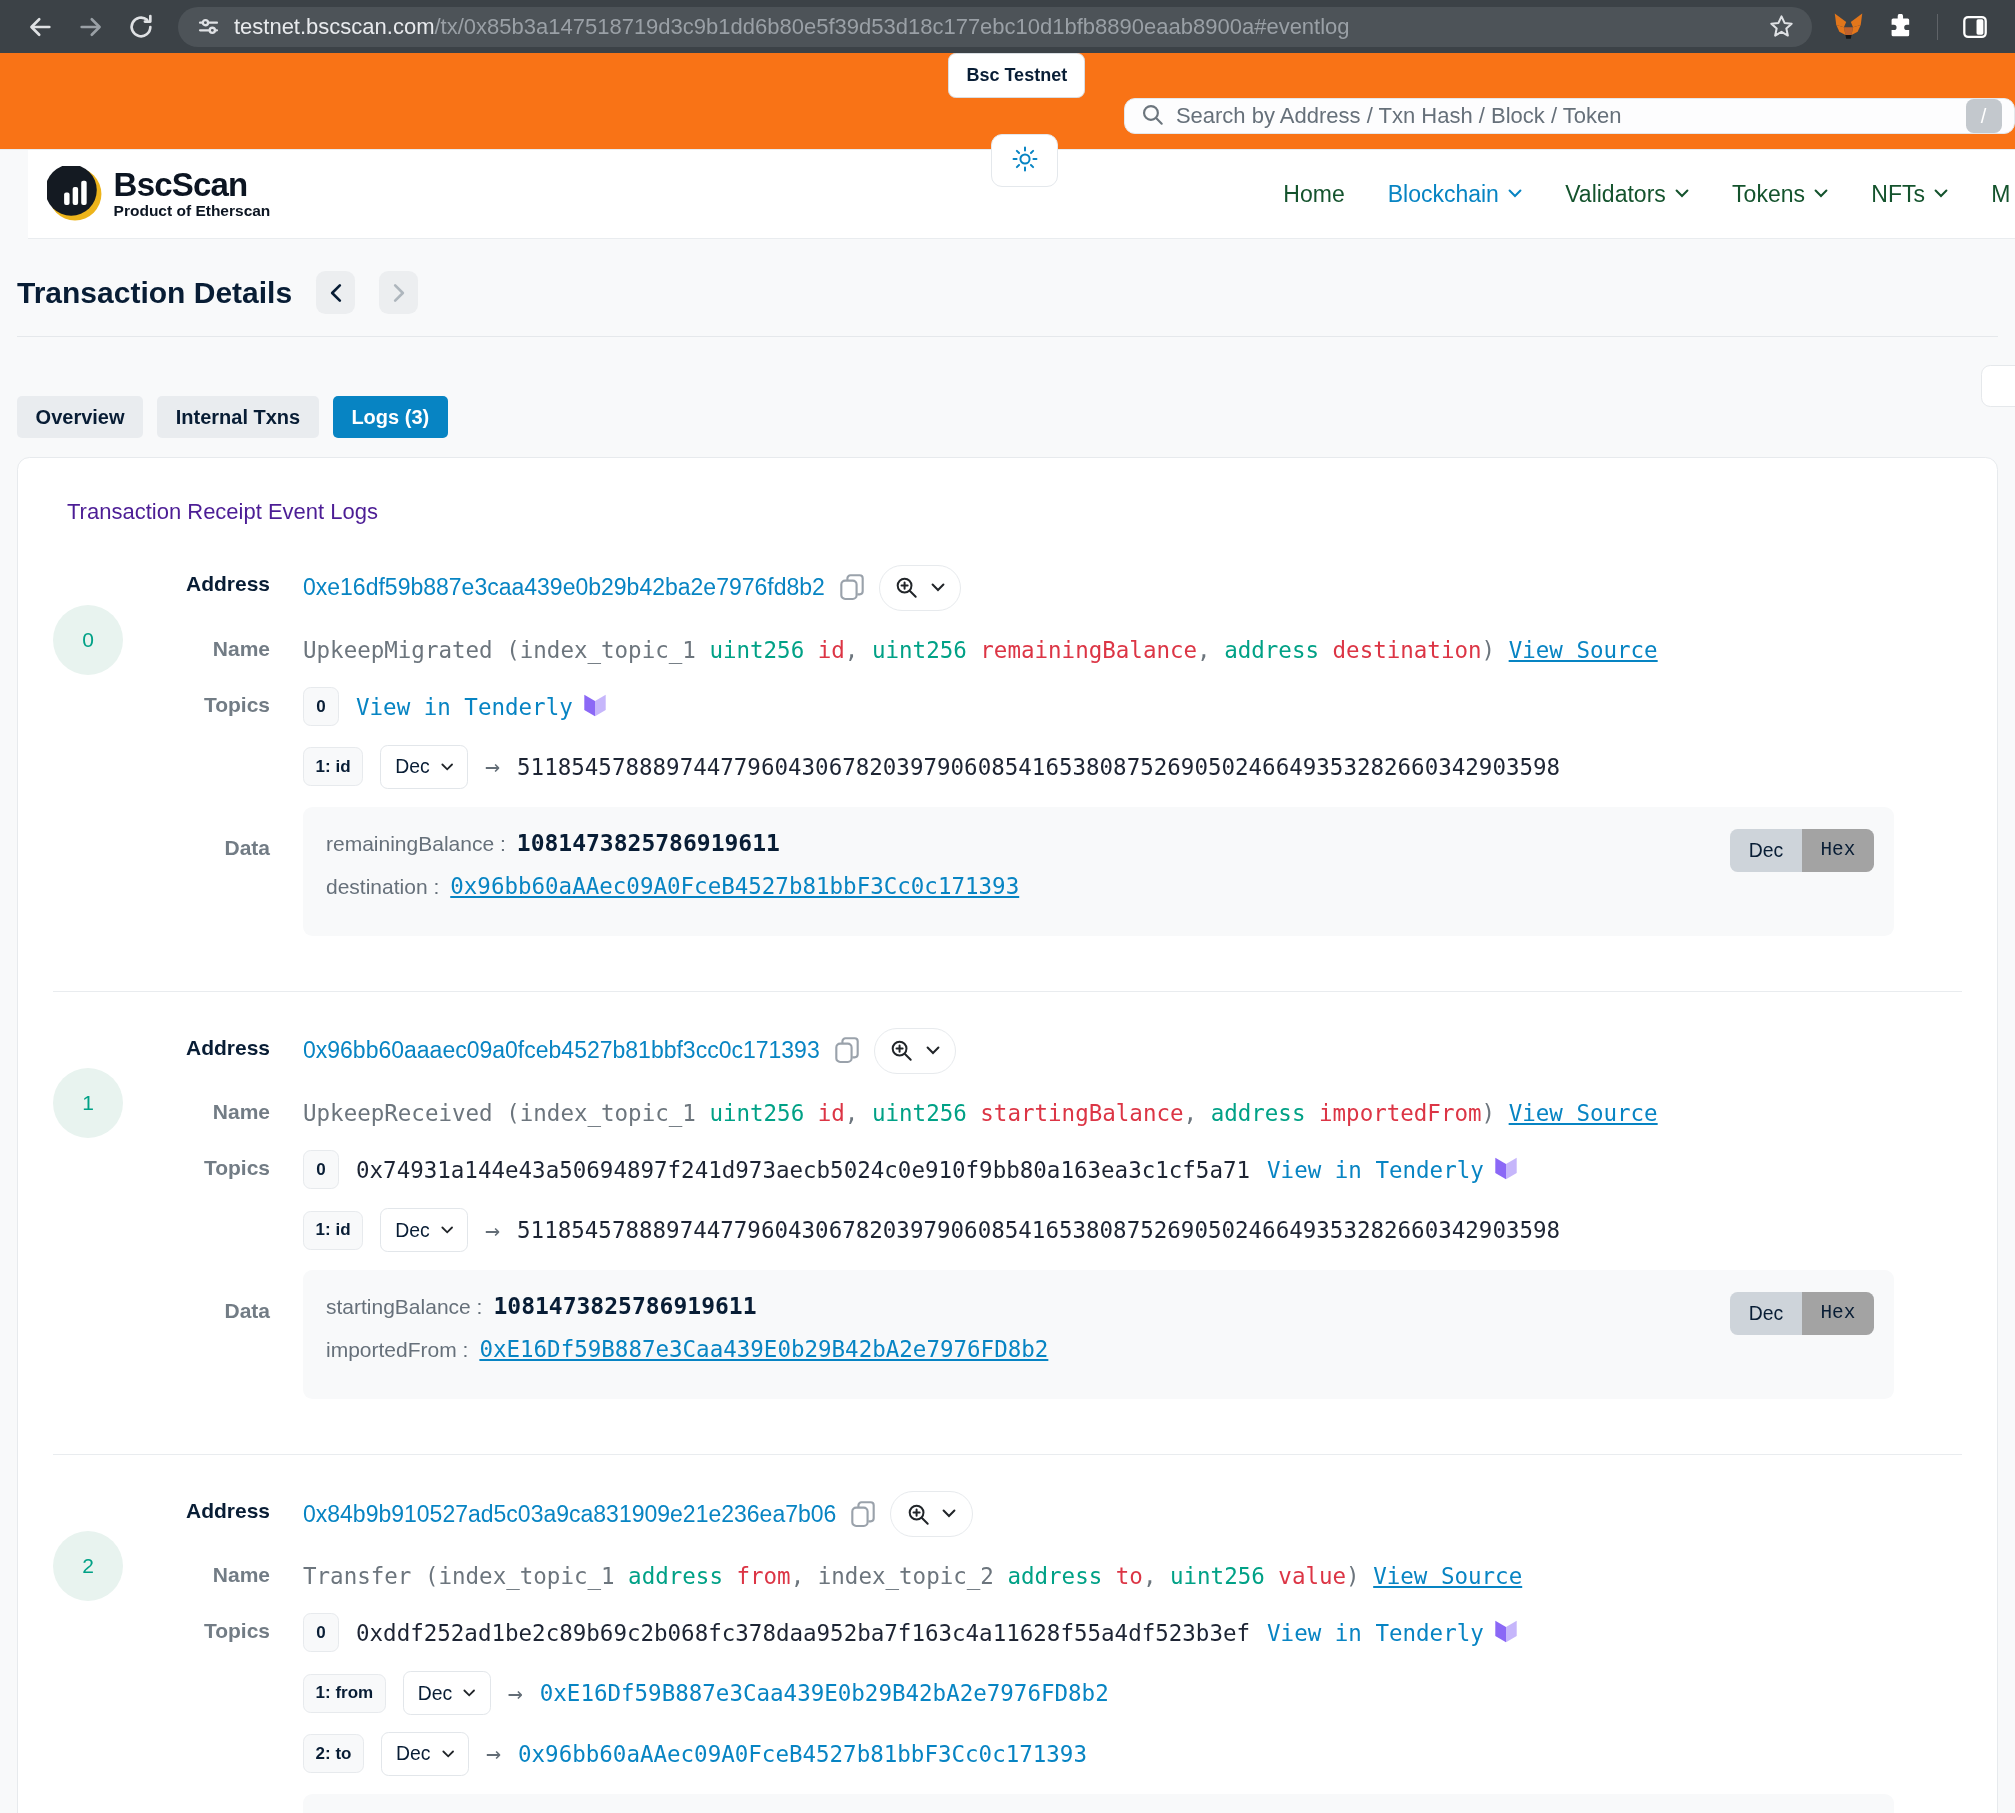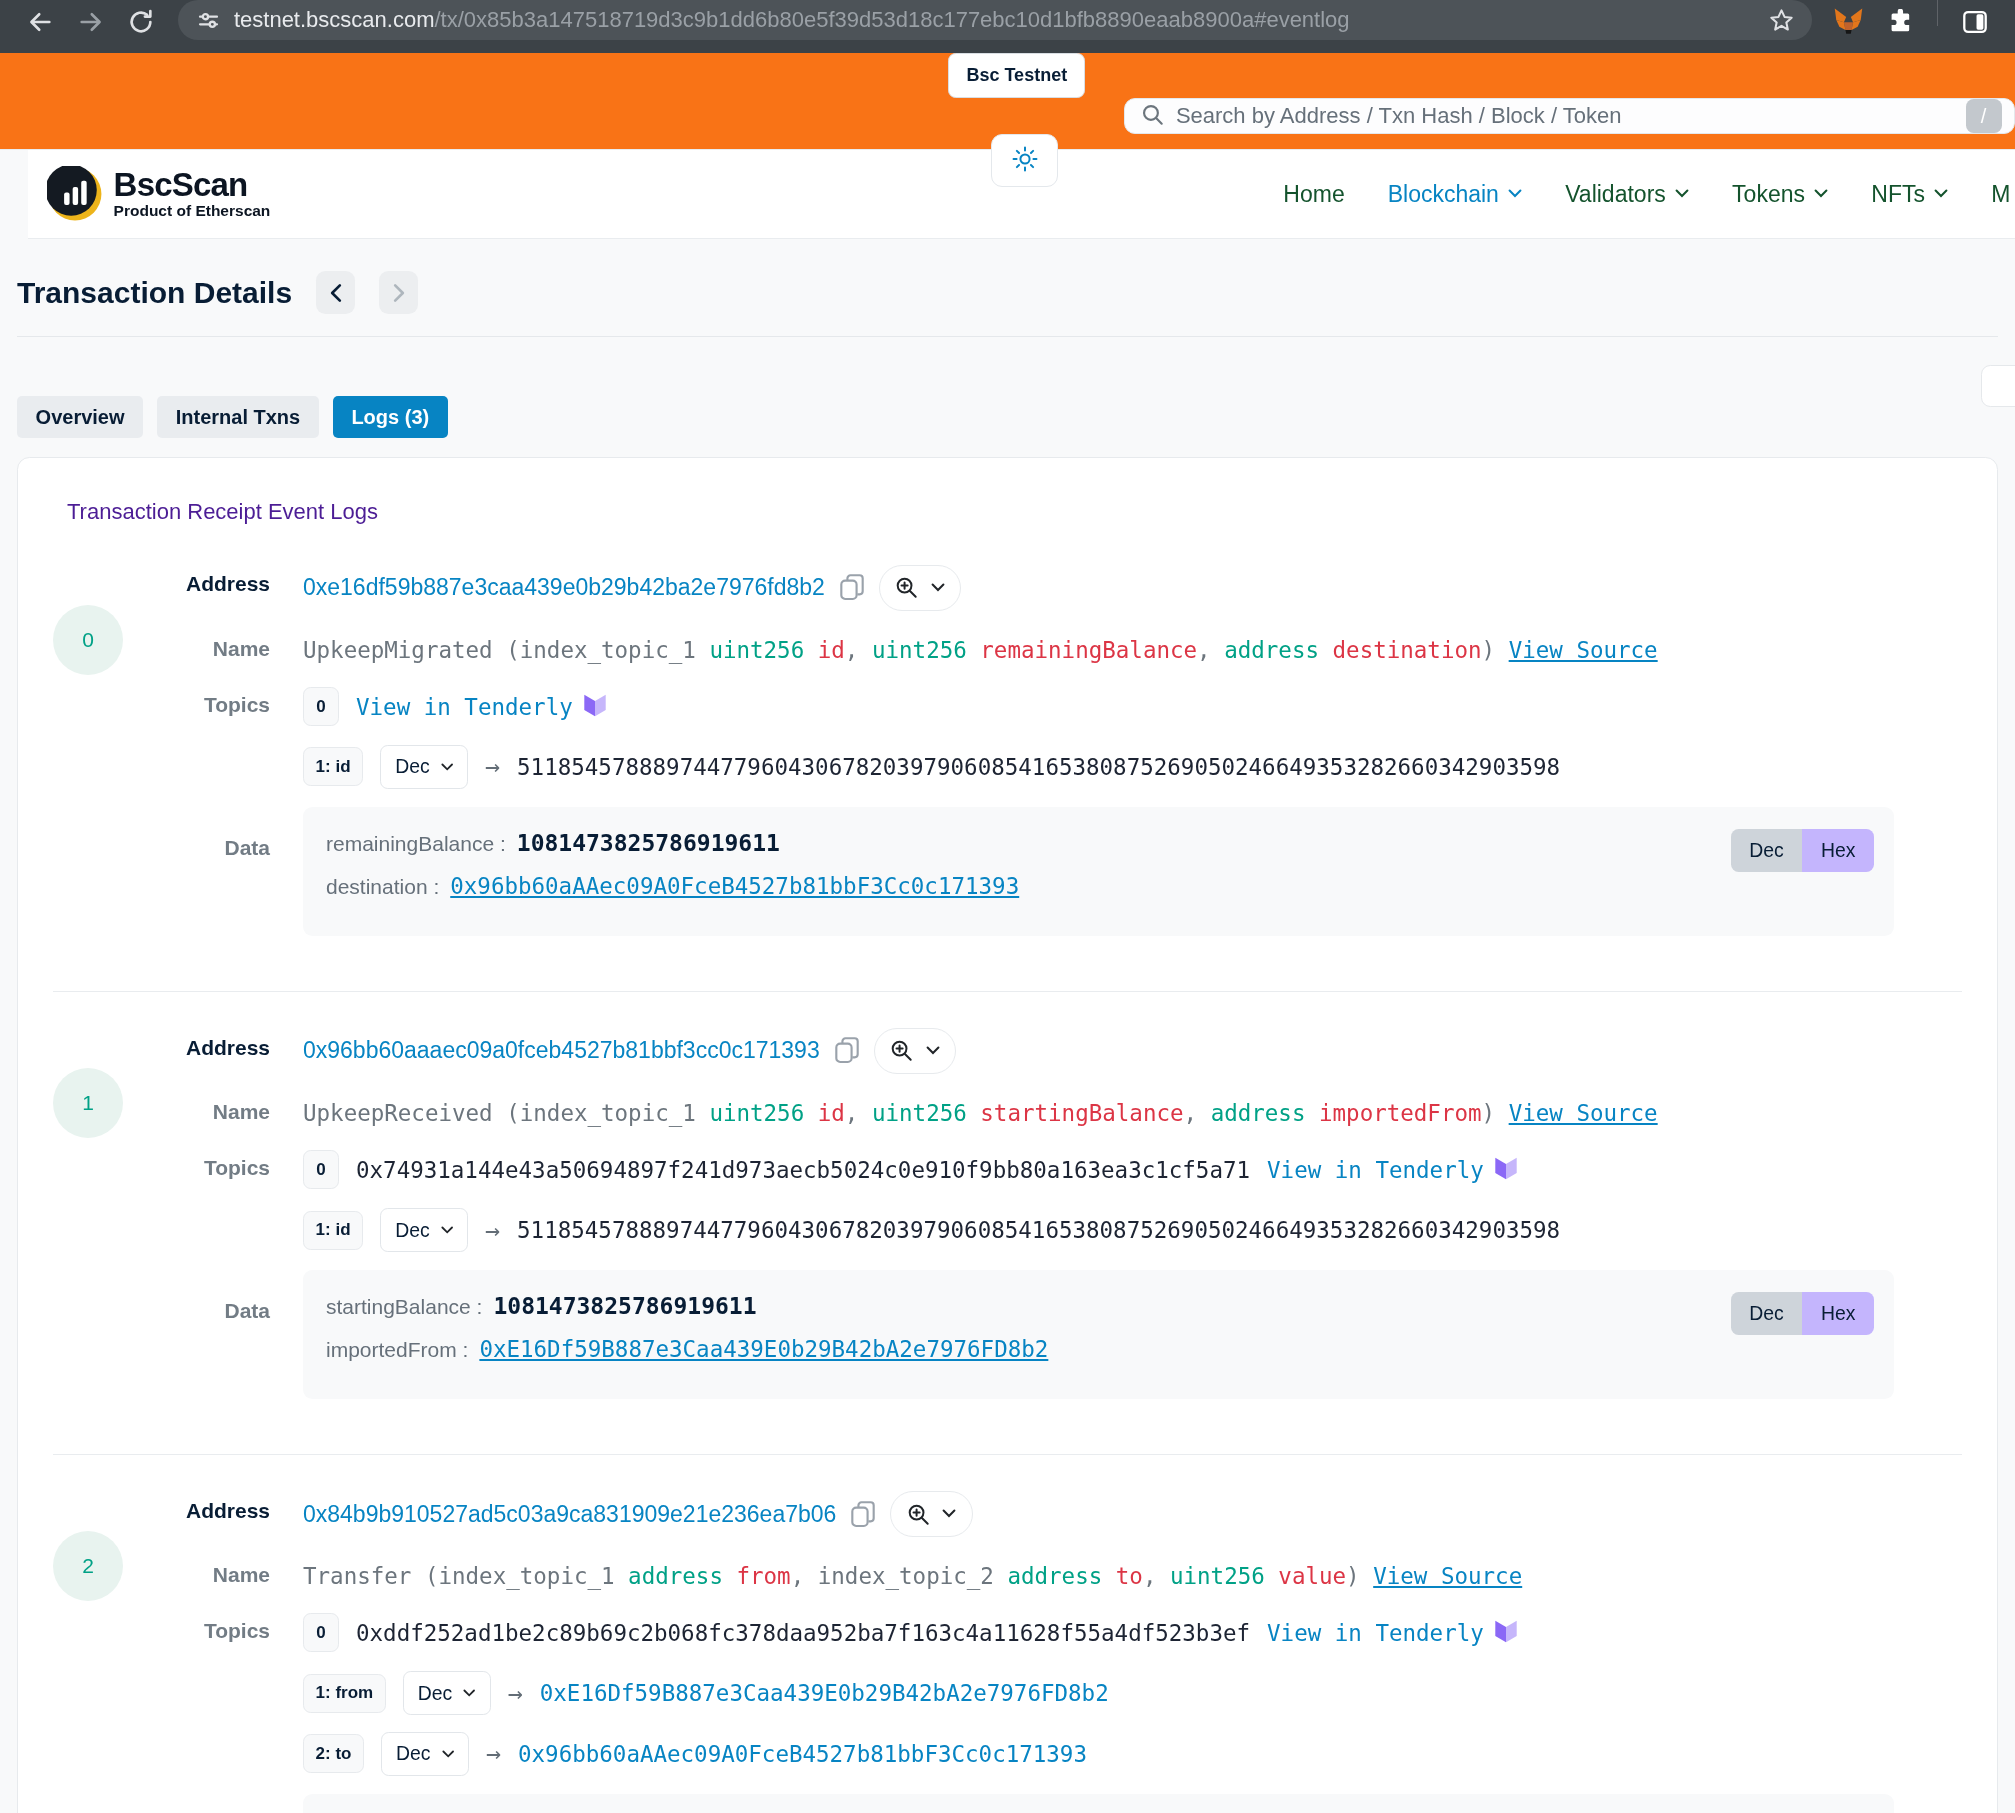--- a/index.html
+++ b/index.html
@@ -3,21 +3,21 @@
 <meta charset="utf-8">
 <style>
   * { box-sizing: border-box; margin: 0; padding: 0; }
   html,body { background:#f8f9fa; }
   #screen {
     width: 2015px; height: 1814px; overflow: hidden; position: relative;
     background:#f8f9fa; font-family:"Liberation Sans", sans-serif; color:#081d35;
   }
 
   
-  .browser { height:53px; background:#3c4247; display:flex; padding:0 18.6px; gap:7.7px; }
+  .browser { height:53px; background:#3c4247; display:flex; align-items:center; padding:0 18.6px; gap:7.7px; }
   .bicon { width:43px; height:43px; display:flex; align-items:center; justify-content:center; color:#dfe1e4; flex:none; }
   .bicon.dim { color:#9aa0a6; }
   .url-pill { flex:1; height:40px; border-radius:20px; background:#4d5358; display:flex; align-items:center;
               padding:0 18.6px; gap:14px; margin:0 7.7px; min-width:0; }
   .url-text { font-size:22px; color:#e8eaed; white-space:nowrap; overflow:hidden; }
   .url-text .path { color:#9aa0a6; }
   .url-star { margin-left:auto; flex:none; }
   .bdivider { width:1.5px; height:26px; background:#5f6368; margin:0 7.7px; flex:none; }
 
   
@@ -98,21 +98,21 @@
 
   .dbox { position:relative; background:#f8f9fa; border-radius:9.3px; padding:23px 23px 20px; margin-right:68px; }
   .drow { display:flex; align-items:baseline; margin-bottom:17px; }
   .drow:last-child { margin-bottom:0; }
   .dlabel { font-size:21px; color:#66707a; }
   .dval { font-family:"DejaVu Sans Mono", monospace; font-size:23px; font-weight:700; color:#081d35; margin-left:11px; }
   .dval.link { font-weight:400; font-size:22.5px; color:#0784c3; }
   .toggle { position:absolute; top:22px; right:20px; display:flex; border-radius:7.7px; overflow:hidden; }
   .tg { padding:10px 18.6px; font-size:19.4px; color:#081d35; }
   .tg.dec { background:#ced4da; }
-  .tg.hex { background:#c4b5fd; }
+  .tg.hex { background:#a3a3a3;font-family:Liberation Mono, monospace; }
 
   .logdiv { border:0; border-top:0.8px solid #e9ecef; margin:36px 0; }
 </style>
 </head>
 <body>
 
 <div id="screen">
 
   <div class="browser">
     <div class="bicon">

